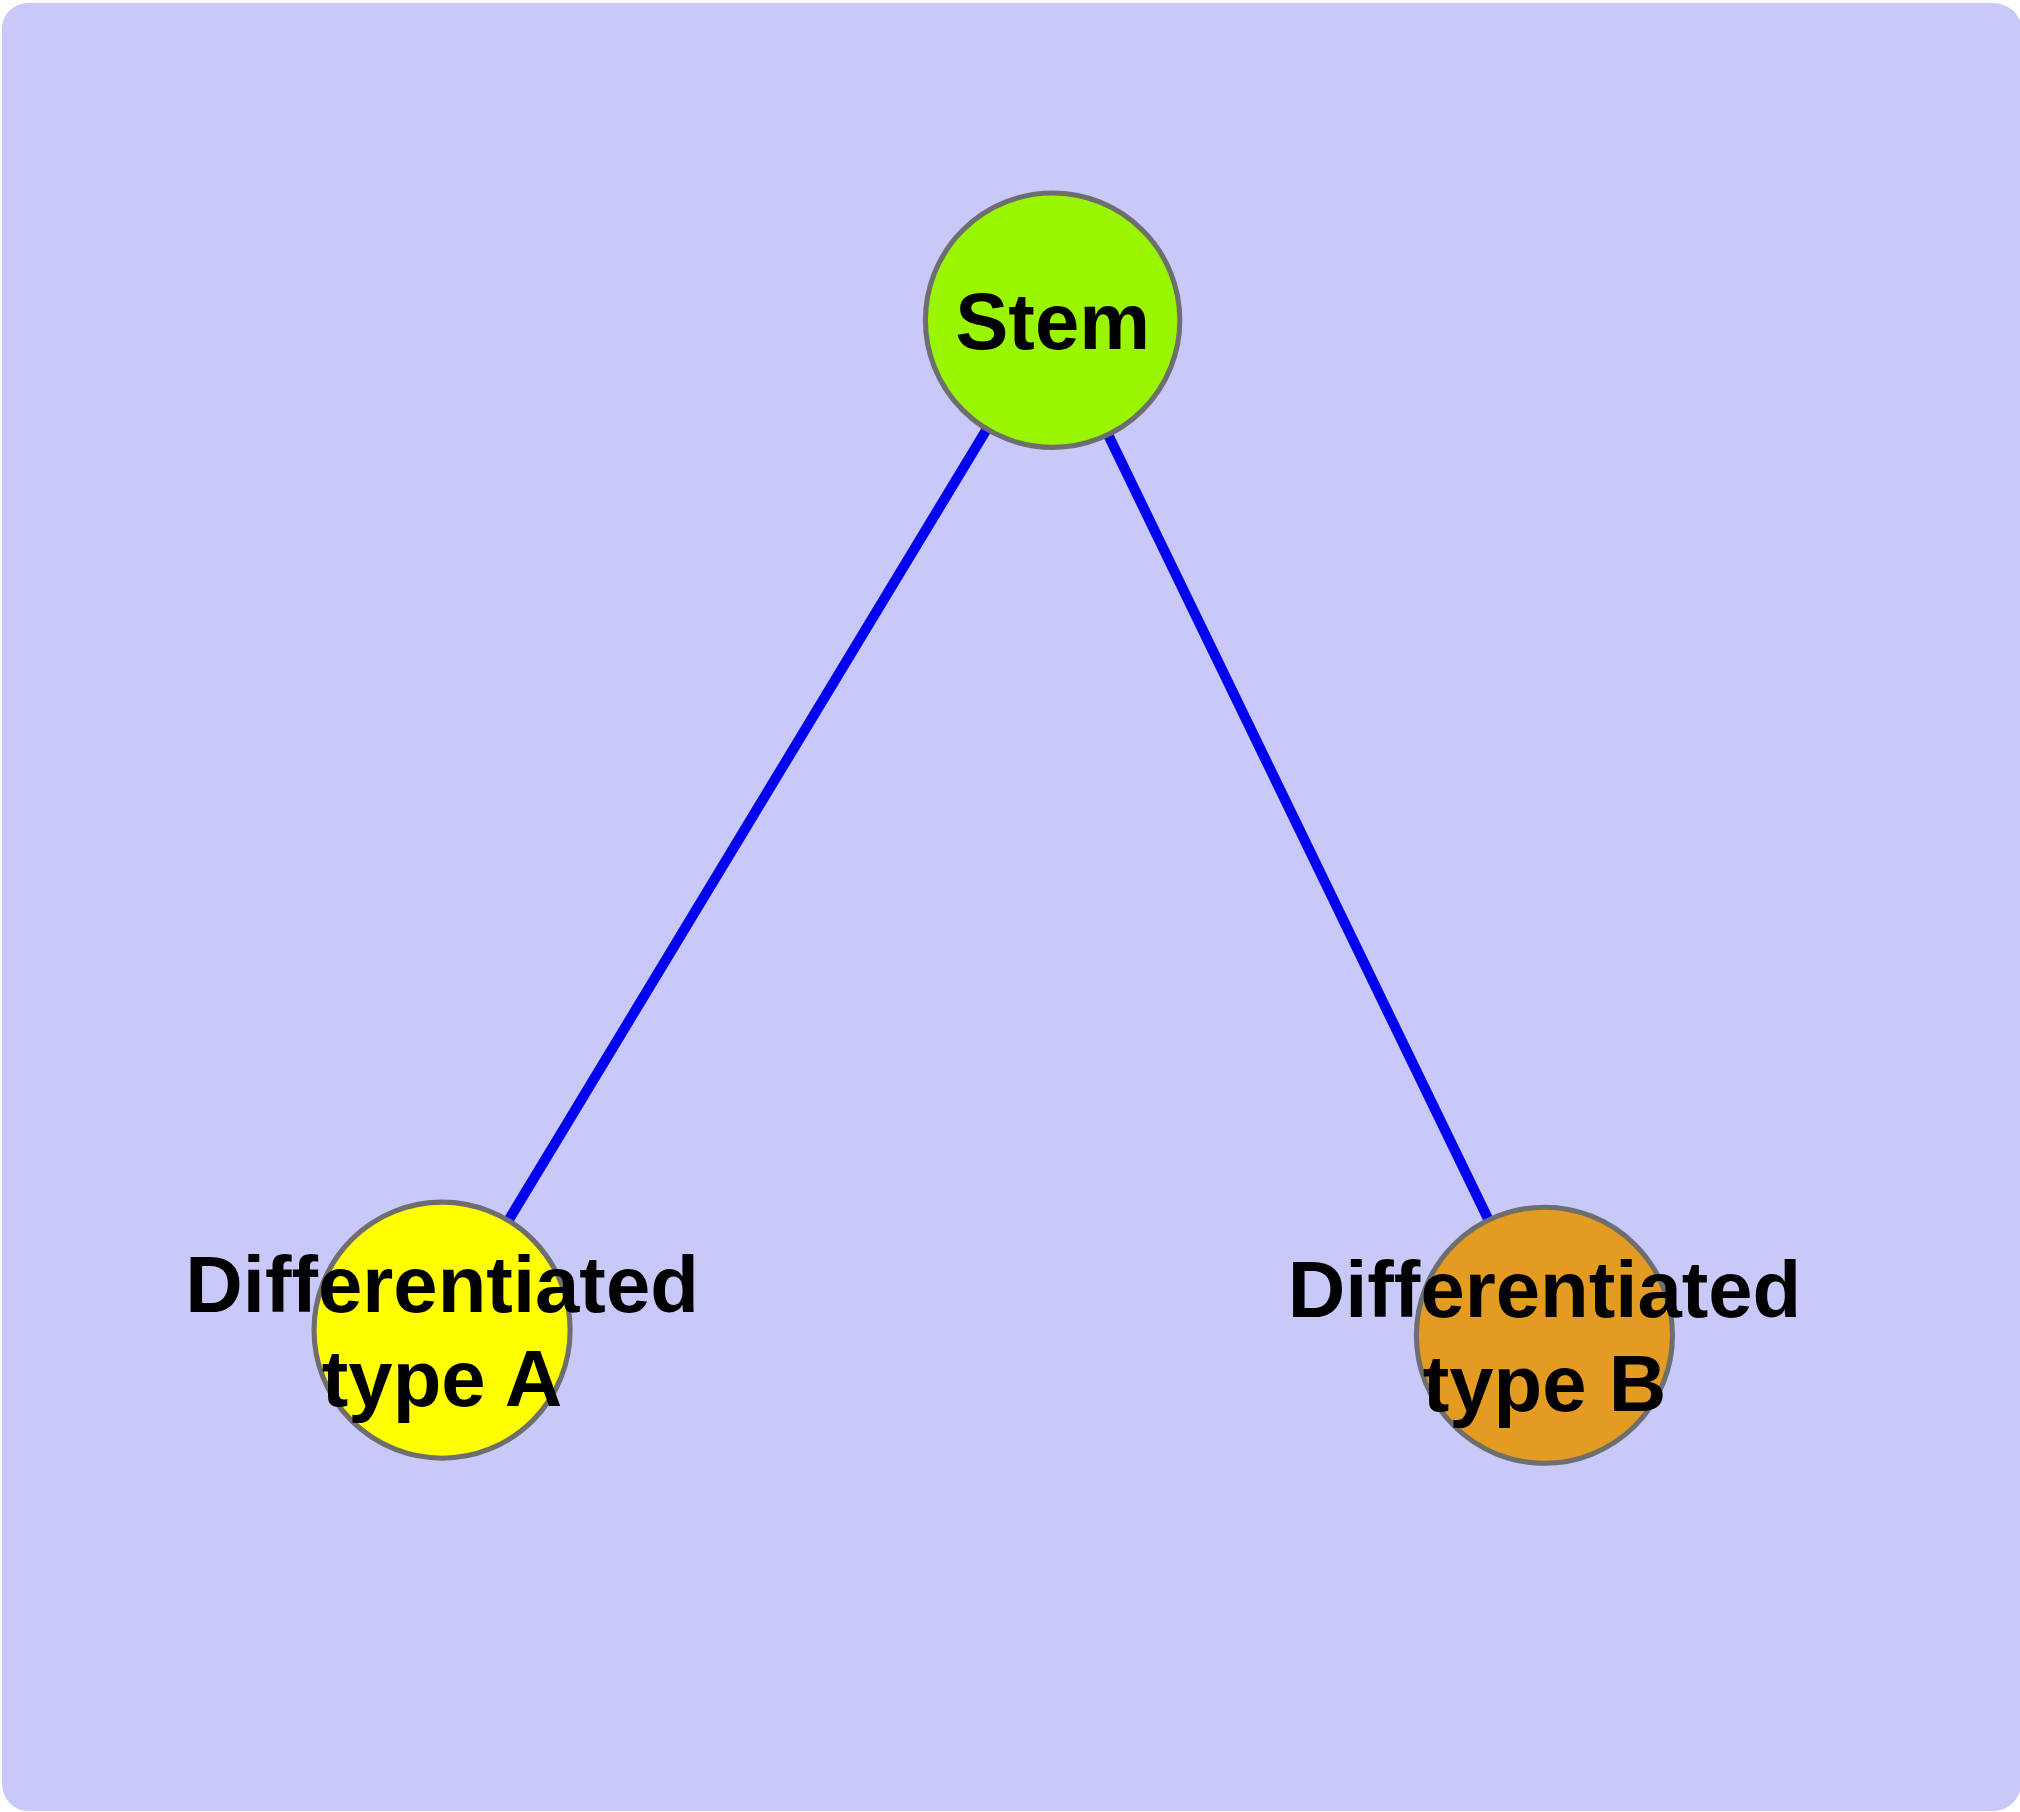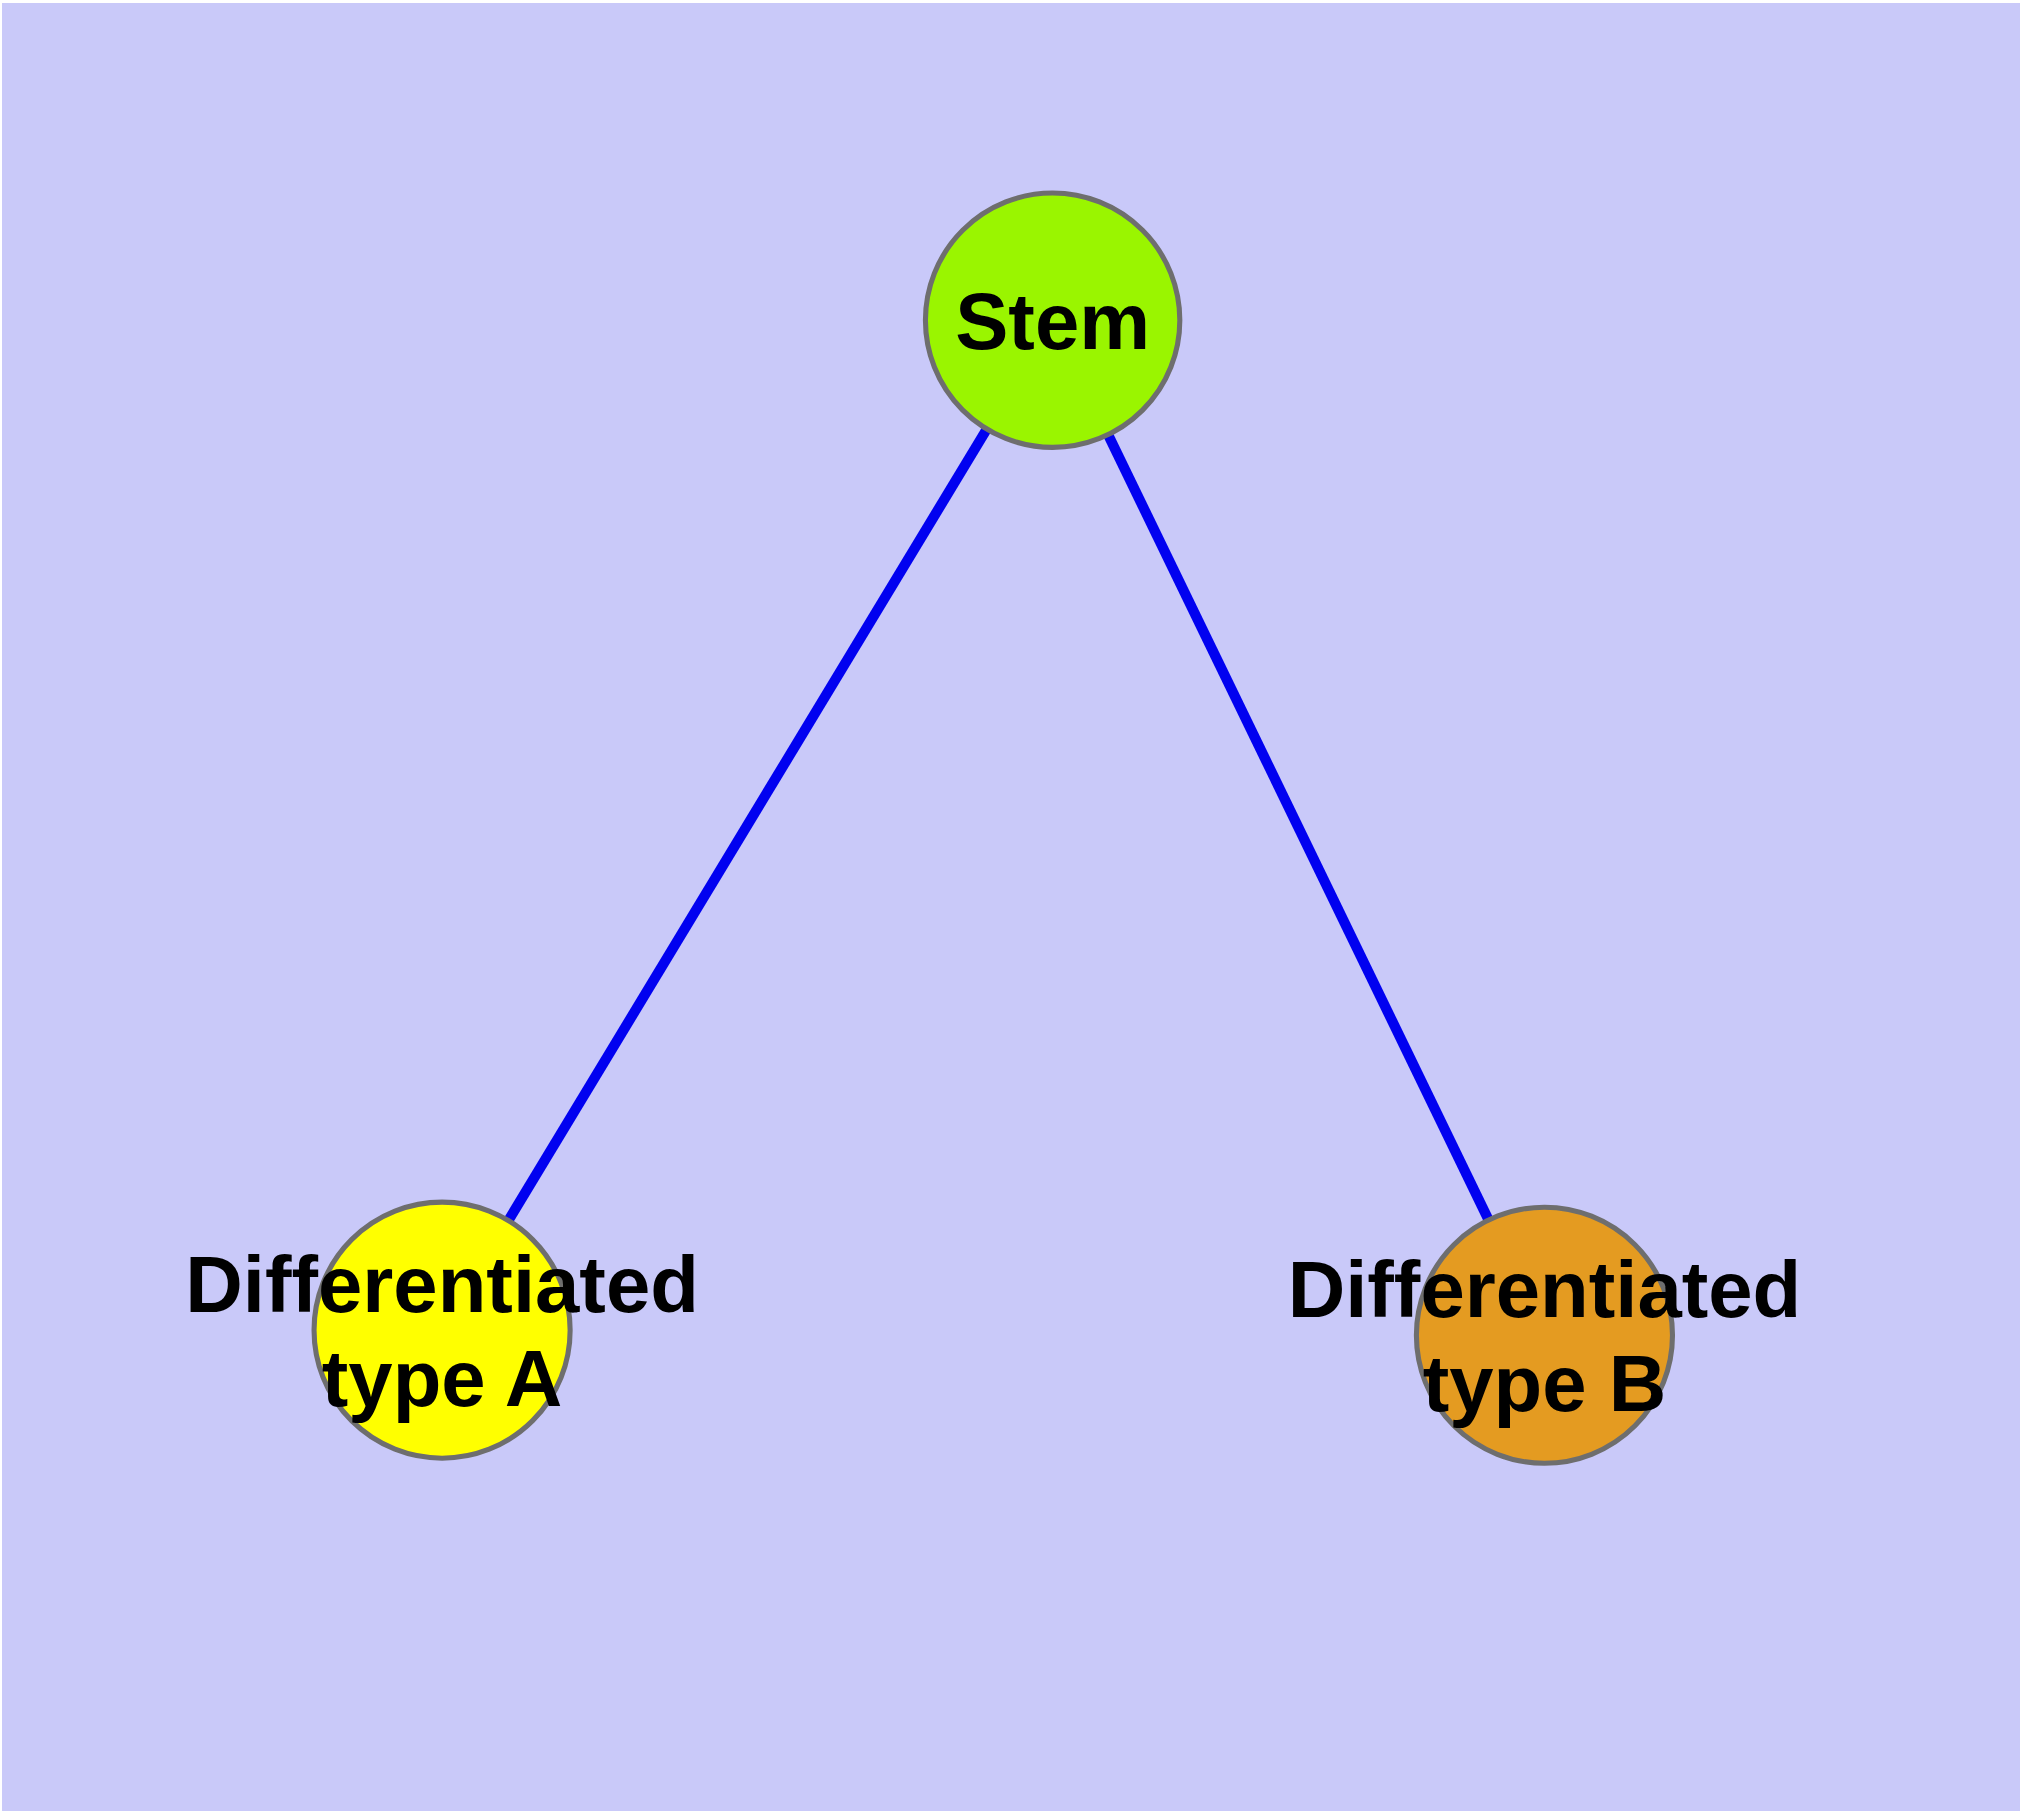--- a/index.html
+++ b/index.html
@@ -9,20 +9,21 @@
   }
   .canvas {
     position: relative;
     width: 2021px;
     height: 1812px;
     box-sizing: border-box;
     border-top: 3.4px solid #ffffff;
     border-left: 2.5px solid #ffffff;
     border-bottom: 1.7px solid #ffffff;
     overflow: hidden;
+    border-radius: 28px;
   }
   svg.diagram {
     position: absolute;
     top: 0;
     left: 0;
     width: 100%;
     height: 100%;
     display: block;
   }
   svg.diagram text {

